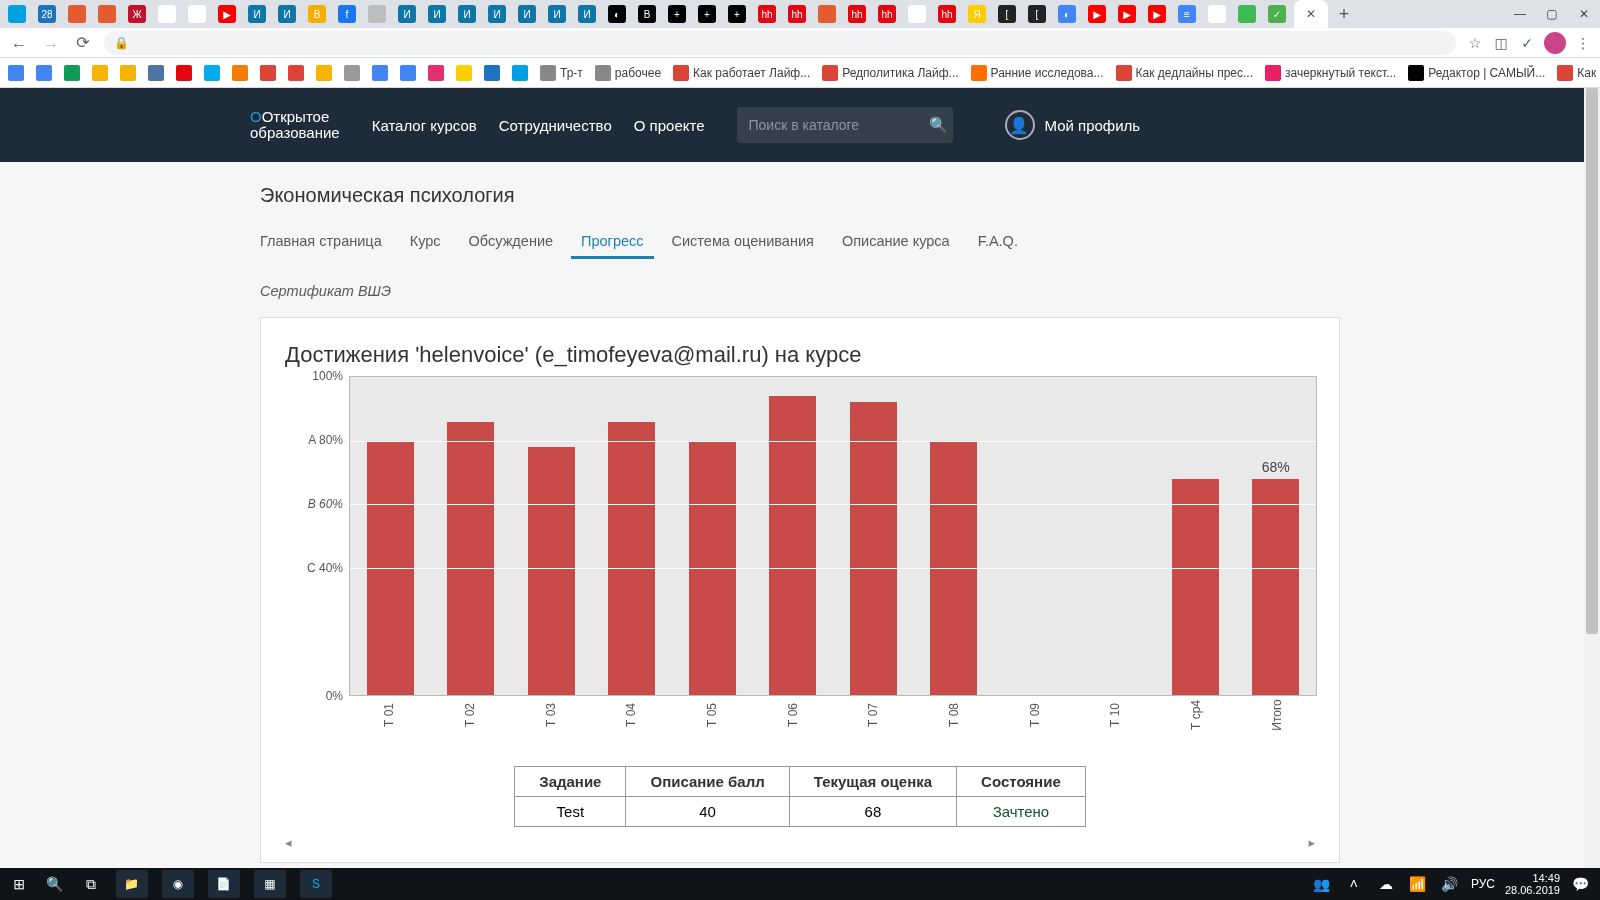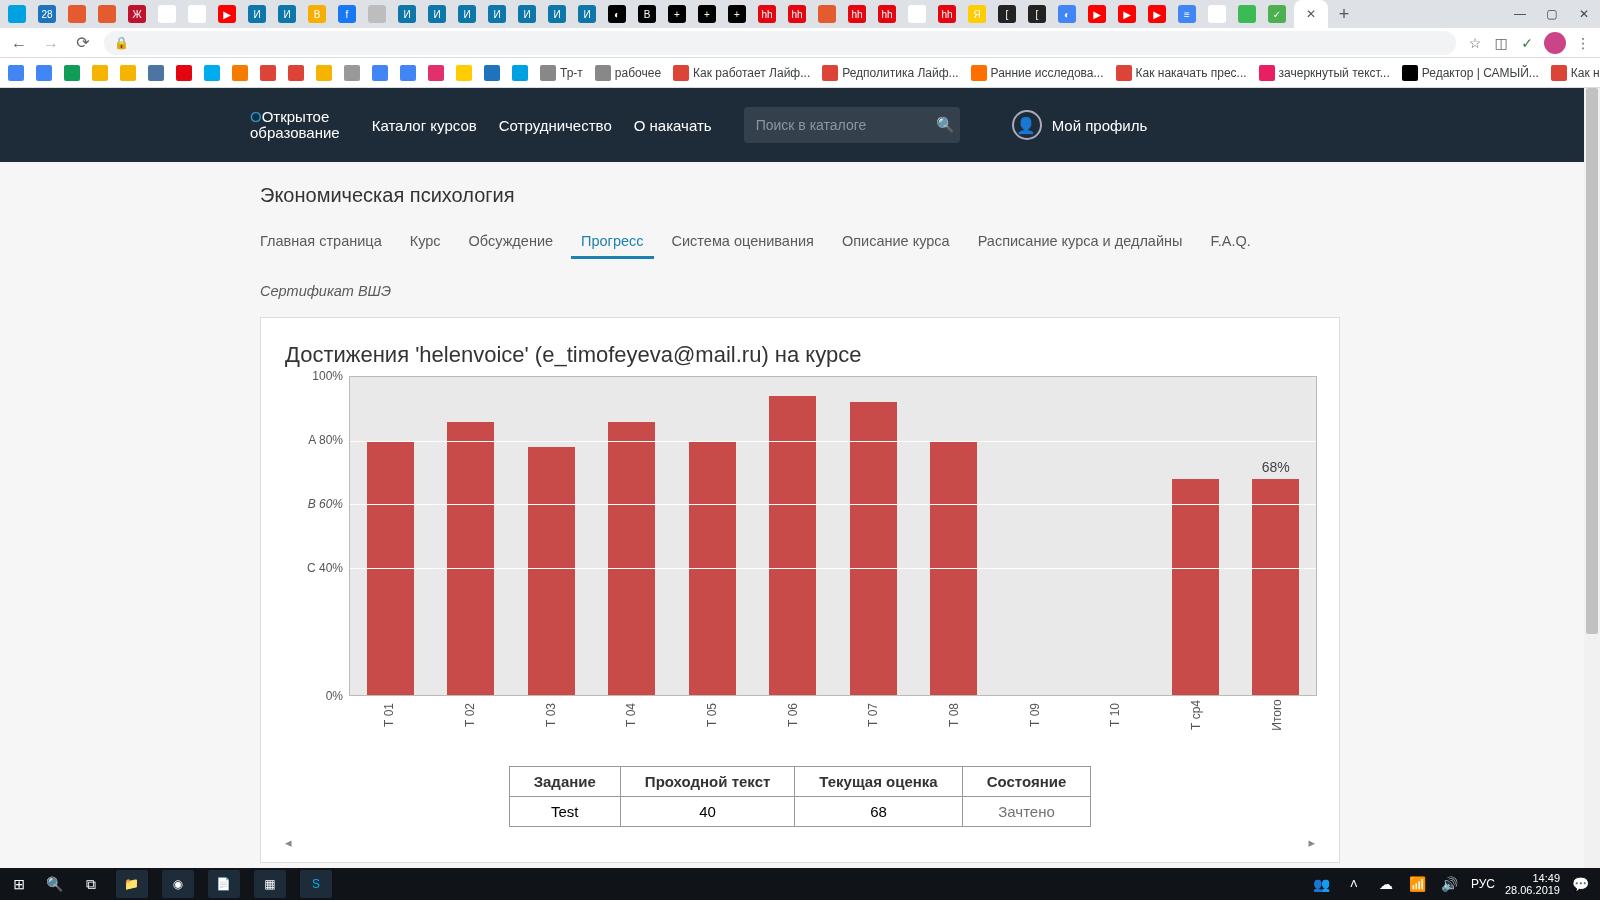--- a/index.html
+++ b/index.html
@@ -73,21 +73,21 @@
 .bar { width: 58%; background: #c84a49; }
 .bar-label-top { position: absolute; top: -2px; font-size: 14px; color: #444; transform: translateY(-100%); }
 .x-axis { position: absolute; left: 52px; right: 0; bottom: 0; height: 40px; display: flex; }
 .x-tick { flex: 1; display: flex; align-items: flex-start; justify-content: center; }
 .x-tick span { transform: rotate(-90deg) translateX(-12px); transform-origin: center; font-size: 12px; color: #555; white-space: nowrap; display: inline-block; }
 
 
 .tbl { margin: 30px auto 0; border-collapse: collapse; }
 .tbl th, .tbl td { border: 1px solid #999; padding: 6px 24px; font-size: 15px; text-align: center; }
 .tbl th { font-weight: bold; color: #333; }
-.tbl .pass { color: #737373; }
+.tbl .pass { color: #14532d; }
 
 .hscroll { display: flex; justify-content: space-between; padding: 8px 0 0; color: #888; font-size: 13px; }
 
 
 .taskbar { position: fixed; left: 0; right: 0; bottom: 0; height: 32px; background: #101318; display: flex; align-items: center; color: #fff; font-size: 12px; padding: 0 8px; justify-content: space-between; }
 .taskbar-left { display: flex; gap: 14px; align-items: center; }
 .tb-ico { width: 22px; height: 22px; display: flex; align-items: center; justify-content: center; font-size: 14px; }
 .tb-app { width: 32px; height: 28px; display: flex; align-items: center; justify-content: center; border-radius: 2px; }
 .taskbar-right { display: flex; gap: 10px; align-items: center; }
 .tb-time { text-align: right; line-height: 1.1; font-size: 11px; }
@@ -245,21 +245,21 @@
     <div class="bm-item">
       <span class="bm-ico" style="background: rgb(219, 68, 55);"></span>
       <span>Редполитика Лайф...</span>
     </div>
     <div class="bm-item">
       <span class="bm-ico" style="background: rgb(255, 111, 0);"></span>
       <span>Ранние исследова...</span>
     </div>
     <div class="bm-item">
       <span class="bm-ico" style="background: rgb(219, 68, 55);"></span>
-      <span>Как накачать прес...</span>
+      <span>Как дедлайны прес...</span>
     </div>
     <div class="bm-item">
       <span class="bm-ico" style="background: rgb(233, 30, 99);"></span>
       <span>зачеркнутый текст...</span>
     </div>
     <div class="bm-item">
       <span class="bm-ico" style="background: rgb(0, 0, 0);"></span>
       <span>Редактор | САМЫЙ...</span>
     </div>
     <div class="bm-item">
@@ -272,21 +272,21 @@
 
   <div class="page-hdr">
     <div class="page-hdr-inner">
       <div class="logo">
         <div><span class="l1">О</span><span>Открытое</span></div>
         <div>образование</div>
       </div>
       <div class="nav-links" id="nav-links">
           <a href="#">Каталог курсов</a>
           <a href="#">Сотрудничество</a>
-          <a href="#">О накачать</a>
+          <a href="#">О проекте</a>
         </div>
       <div class="search-box">
         <input type="text" placeholder="Поиск в каталоге" style="">
         <span class="search-ico">🔍</span>
       </div>
       <div class="profile">
         <div class="profile-ava">👤</div>
         <div class="profile-txt">Мой профиль</div>
       </div>
     </div>
@@ -294,21 +294,20 @@
 
   <div class="course-wrap">
     <div class="course-title">Экономическая психология</div>
     <div class="course-tabs" id="course-tabs">
         <div class="course-tab">Главная страница</div>
         <div class="course-tab">Курс</div>
         <div class="course-tab">Обсуждение</div>
         <div class="course-tab active">Прогресс</div>
         <div class="course-tab">Система оценивания</div>
         <div class="course-tab">Описание курса</div>
-        <div class="course-tab">Расписание курса и дедлайны</div>
         <div class="course-tab">F.A.Q.</div>
       </div>
     <div class="course-tabs course-tabs-row2" id="course-tabs-2">
         <div class="course-tab">Сертификат ВШЭ</div>
       </div>
 
     <div class="main-panel">
       <div class="panel-title">Достижения 'helenvoice' (e_timofeyeva@mail.ru) на курсе</div>
 
       <div class="chart-area">
@@ -396,21 +395,21 @@
             <div class="x-tick">
               <span>Итого</span>
             </div>
           </div>
       </div>
 
       <table class="tbl">
         <thead>
             <tr id="tbl-head">
               <th>Задание</th>
-              <th>Проходной текст</th>
+              <th>Описание балл</th>
               <th>Текущая оценка</th>
               <th>Состояние</th>
             </tr>
           </thead>
         <tbody id="tbl-body">
             <tr>
               <td>Test</td>
               <td>40</td>
               <td>68</td>
               <td class="pass">Зачтено</td>

